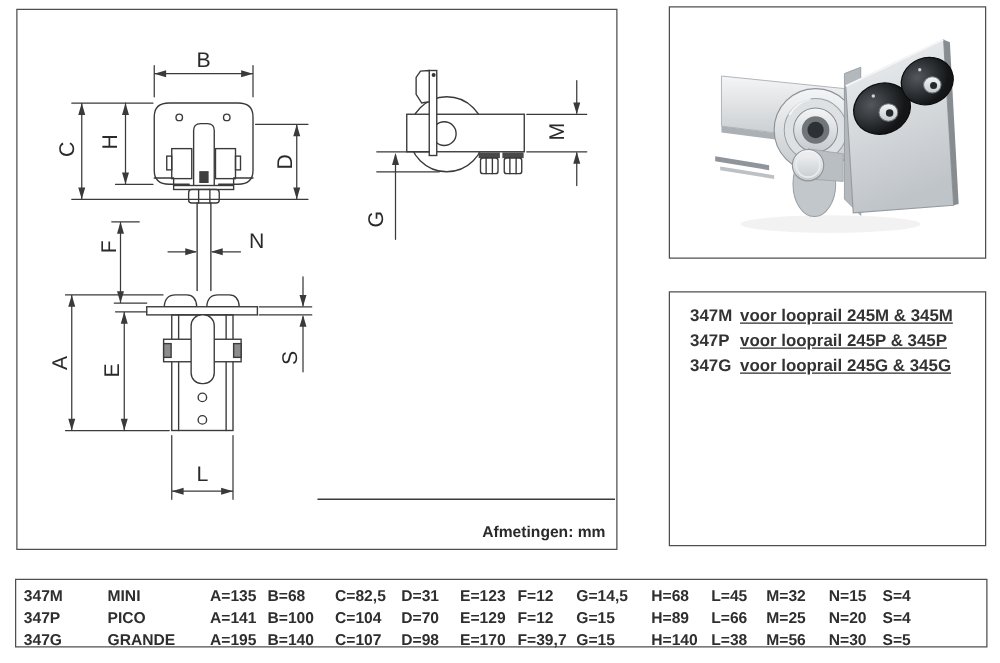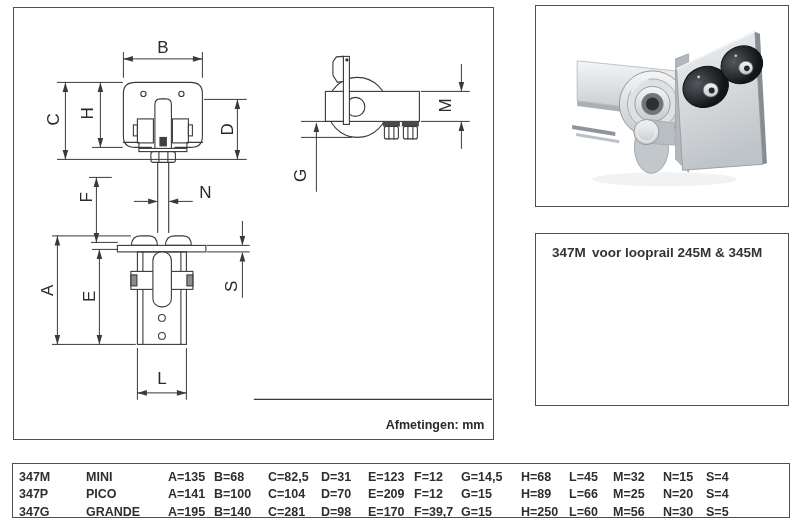--- a/index.html
+++ b/index.html
@@ -1,20 +1,20 @@
 <!DOCTYPE html>
 <html><head>
 <meta charset="utf-8">
 <style>
   html,body{margin:0;padding:0;background:#ffffff;}
   body{width:800px;height:530px;position:relative;font-family:"Liberation Sans",sans-serif;color:#2e2e2e;overflow:hidden;}
   .panel{position:absolute;border:1.6px solid #4f4f4f;background:#fff;box-sizing:border-box;}
   #drawing-panel{left:13px;top:7px;width:481px;height:433px;}
   #photo-panel{left:535px;top:5px;width:254px;height:202px;}
-  #compat-panel{left:535px;top:233px;width:254px;height:173px;padding:9px 0 0 16px;}
+  #compat-panel{left:535px;top:233px;width:254px;height:204px;padding:9px 0 0 16px;text-decoration:underline;}
   #table-panel{left:12px;top:463px;width:778px;height:55px;padding:4px 0 0 6px;}
   .compat-row{line-height:20px;font-size:13.5px;font-weight:600;color:#333;white-space:nowrap;}
   .compat-code{display:inline-block;width:40px;}
   .t-grid{display:grid;grid-template-columns:67px 82px 46px 54px 53px 47px 46px 47px 60px 48px 44px 50px 43px auto;grid-auto-rows:17.5px;font-size:12.5px;font-weight:600;color:#2e2e2e;align-items:center;white-space:nowrap;}
   svg{display:block;}
   svg text{font-family:"Liberation Sans",sans-serif;fill:#2a2a2a;}
   .dimtxt{font-size:17px;}
   .ftr{font-size:12.5px;font-weight:600;}
 </style>
 </head>
@@ -182,20 +182,26 @@
       <circle cx="110" cy="125" r="12.5" fill="url(#gMetal)" stroke="#8f9498" stroke-width="0.9"></circle>
       <circle cx="110" cy="125" r="9.5" fill="none" stroke="#e9ebed" stroke-width="1.4"></circle>
     </g>
   </svg>
 </div>
 
 <div class="panel" id="compat-panel">
   <div class="compat-row">
     <span class="compat-code">347M</span><span>voor looprail 245M &amp; 345M</span>
   </div>
+  <div class="compat-row">
+    <span class="compat-code">347P</span><span>voor looprail 245P &amp; 345P</span>
+  </div>
+  <div class="compat-row">
+    <span class="compat-code">347G</span><span>voor looprail 245G &amp; 345G</span>
+  </div>
 </div>
 
 <div class="panel" id="table-panel">
   <div class="t-grid">
 
     <span>347M</span>
     <span>MINI</span>
     <span>A=135</span>
     <span>B=68</span>
     <span>C=82,5</span>
@@ -208,37 +214,37 @@
     <span>M=32</span>
     <span>N=15</span>
     <span>S=4</span>
 
     <span>347P</span>
     <span>PICO</span>
     <span>A=141</span>
     <span>B=100</span>
     <span>C=104</span>
     <span>D=70</span>
-    <span>E=209</span>
+    <span>E=129</span>
     <span>F=12</span>
     <span>G=15</span>
     <span>H=89</span>
     <span>L=66</span>
     <span>M=25</span>
     <span>N=20</span>
     <span>S=4</span>
 
     <span>347G</span>
     <span>GRANDE</span>
     <span>A=195</span>
     <span>B=140</span>
-    <span>C=281</span>
+    <span>C=107</span>
     <span>D=98</span>
     <span>E=170</span>
     <span>F=39,7</span>
     <span>G=15</span>
-    <span>H=250</span>
-    <span>L=60</span>
+    <span>H=140</span>
+    <span>L=38</span>
     <span>M=56</span>
     <span>N=30</span>
     <span>S=5</span>
   </div>
 </div>
 
 </body></html>

